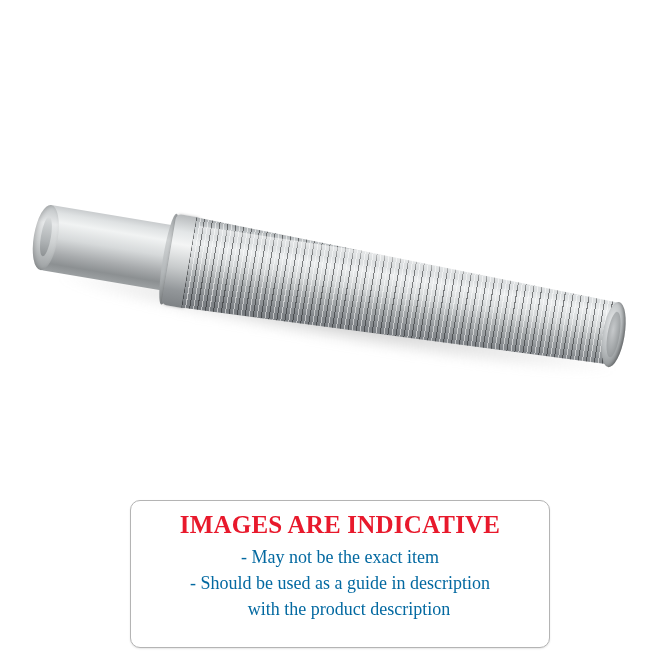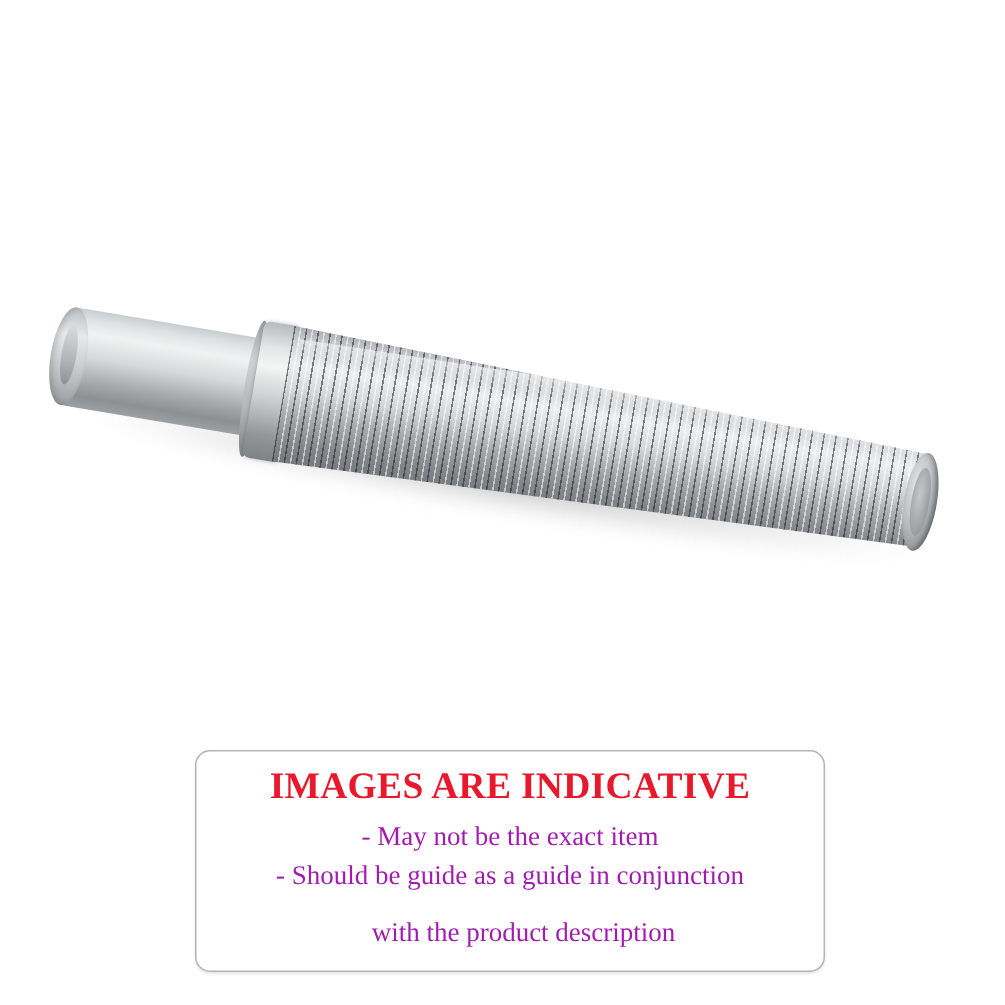--- a/index.html
+++ b/index.html
@@ -193,28 +193,27 @@
   .notice-title {
     color: #e8192c;
     font-size: 25px;
     font-weight: bold;
     letter-spacing: 0.2px;
     line-height: 1.15;
     margin-bottom: 4px;
     white-space: nowrap;
   }
   .notice-line {
-    color: #a21caf;
+    color: #0369a1;
     font-size: 18px;
     line-height: 1.45;
     white-space: nowrap;
   }
   .notice-line.indent {
     padding-left: 18px;
-    margin-top: 12px;
   }
 </style>
 </head>
 <body>
 
 <div class="product-image-container">
 
   <div class="pulley-stage">
     <div class="pulley-shadow"></div>
 
@@ -230,17 +229,17 @@
       <div class="sheen"></div>
 
       <div class="end-face"></div>
       <div class="end-face-ring"></div>
     </div>
   </div>
 
   <div class="notice-box">
     <div class="notice-title">IMAGES ARE INDICATIVE</div>
     <div class="notice-line">- May not be the exact item</div>
-    <div class="notice-line">- Should be guide as a guide in conjunction</div>
+    <div class="notice-line">- Should be used as a guide in description</div>
     <div class="notice-line indent">with the product description</div>
   </div>
 
 </div>
 
 </body></html>

